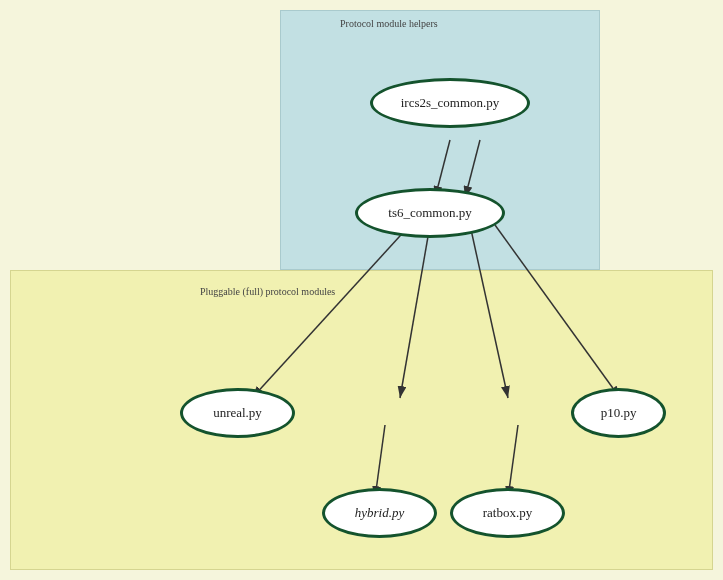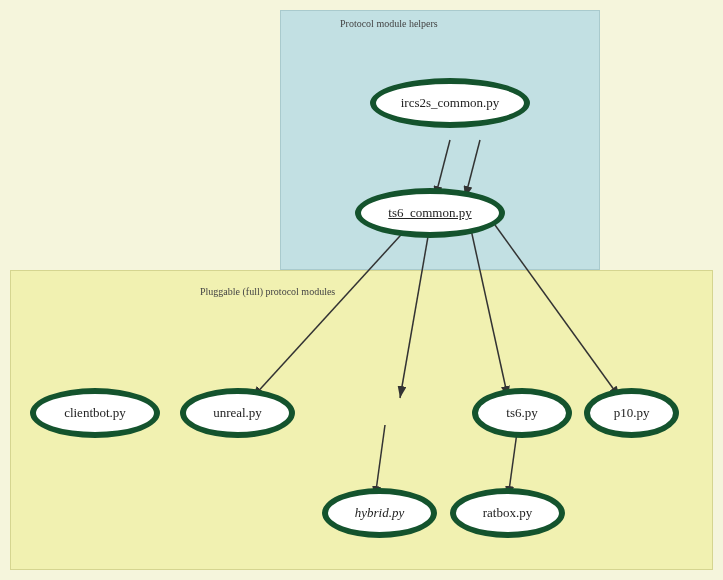--- a/index.html
+++ b/index.html
@@ -38,21 +38,21 @@
     }
     .region-label {
       position: absolute;
       font-size: 10px;
       color: #444;
       font-family: serif;
     }
     .node {
       position: absolute;
       background: white;
-      border: 6px solid #14532d;
+      border: 3px solid #14532d;
       border-radius: 50%;
       display: flex;
       align-items: center;
       justify-content: center;
       font-family: serif;
       font-size: 13px;
       color: #222;
     }
     svg.arrows {
       position: absolute;
@@ -96,38 +96,32 @@
 
     <line x1="385" y1="425" x2="375" y2="498" stroke="#333" stroke-width="1.5" marker-end="url(#arrowhead)"></line>
 
     <line x1="518" y1="425" x2="508" y2="498" stroke="#333" stroke-width="1.5" marker-end="url(#arrowhead)"></line>
   </svg>
 
   <div class="node" style="left: 370px; top: 78px; width: 160px; height: 50px;">
     <span>ircs2s_common.py</span>
   </div>
 
-  <div class="node" style="left: 355px; top: 188px; width: 150px; height: 50px; text-decoration: underline;">
+  <div class="node" style="left: 355px; top: 188px; width: 150px; height: 50px;">
     <span>ts6_common.py</span>
   </div>
 
-  <div class="node" style="left: 30px; top: 388px; width: 130px; height: 50px;">
-    <span>clientbot.py</span>
-  </div>
 
   <div class="node" style="left: 180px; top: 388px; width: 115px; height: 50px;">
     <span>unreal.py</span>
   </div>
 
 
-  <div class="node" style="left: 472px; top: 388px; width: 100px; height: 50px;">
-    <span>ts6.py</span>
-  </div>
 
-  <div class="node" style="left: 584px; top: 388px; width: 95px; height: 50px;">
+  <div class="node" style="left: 571px; top: 388px; width: 95px; height: 50px;">
     <span>p10.py</span>
   </div>
 
   <div class="node" style="left: 322px; top: 488px; width: 115px; height: 50px; font-style: italic;">
     <span>hybrid.py</span>
   </div>
 
   <div class="node" style="left: 450px; top: 488px; width: 115px; height: 50px;">
     <span>ratbox.py</span>
   </div>

